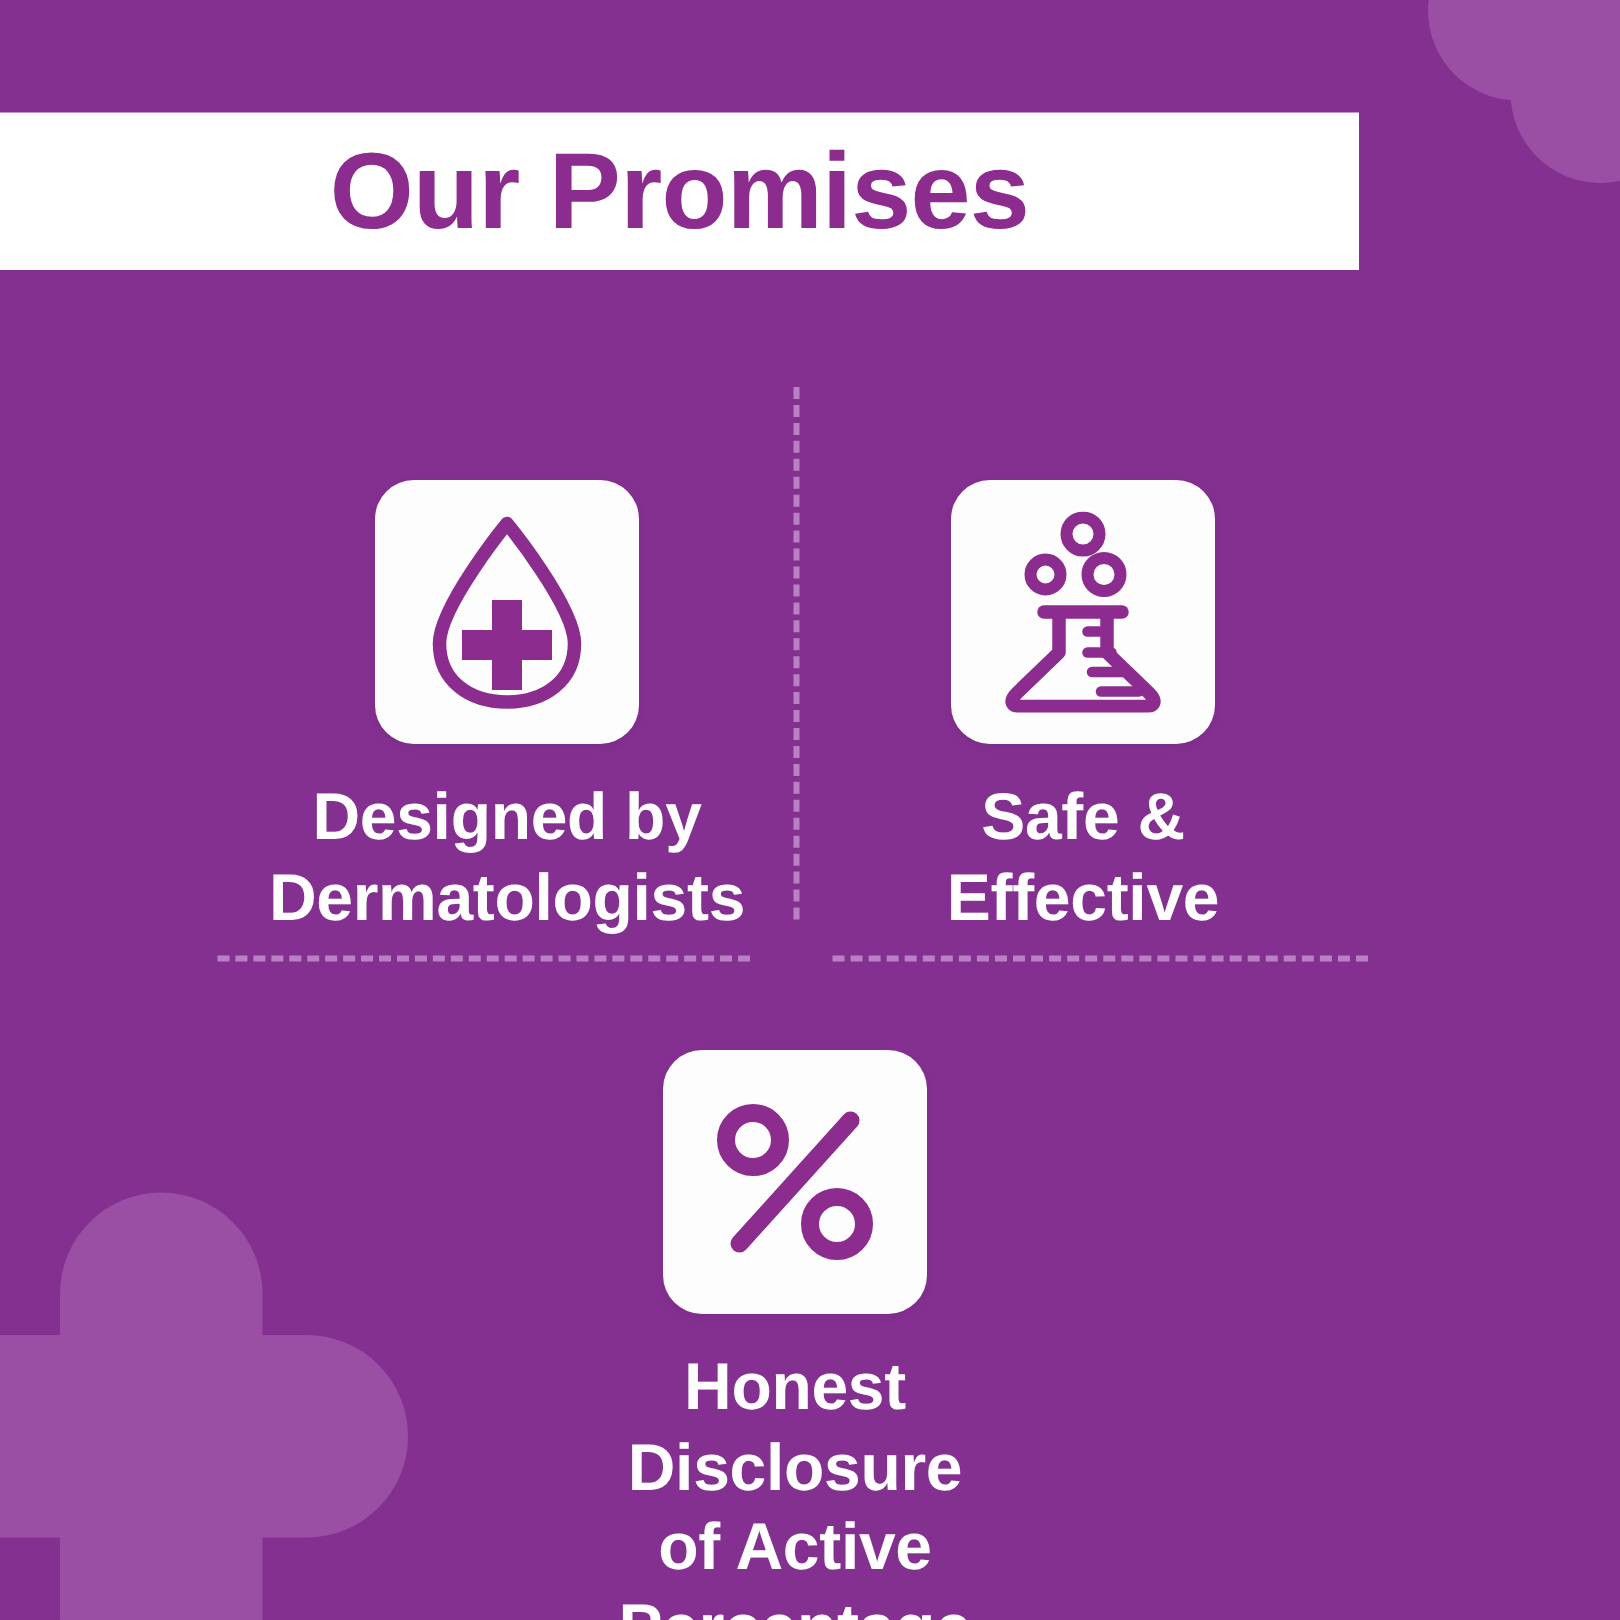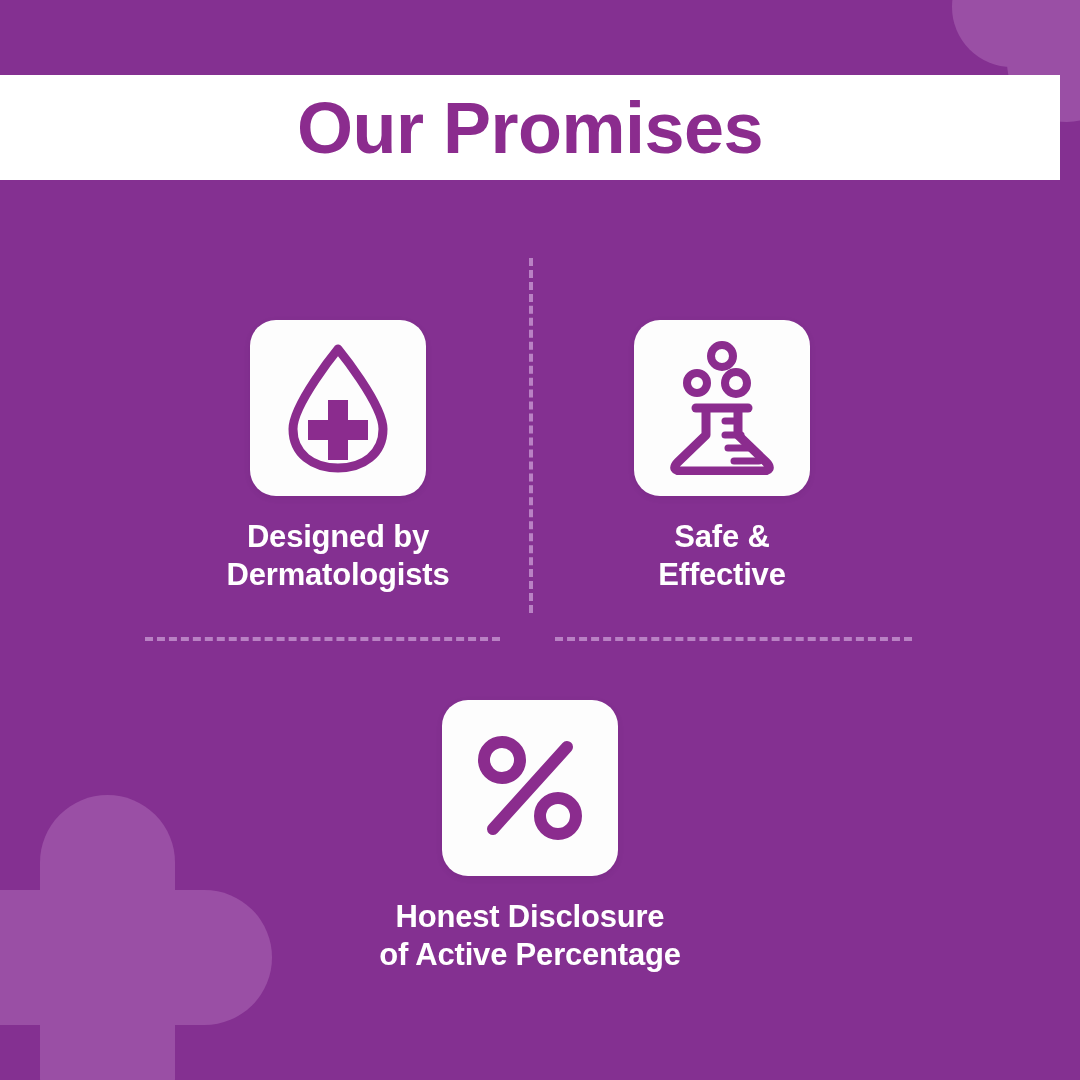--- a/index.html
+++ b/index.html
@@ -60,21 +60,21 @@
     left: 0; top: 95px;
     width: 350px; height: 135px;
     border-radius: 68px;
   }
 
   
   #header-band {
     position: absolute;
     left: 0;
     top: 75px;
-    width: 1060px;
+    width: 906px;
     height: 105px;
     background: #ffffff;
     display: flex;
     align-items: center;
     justify-content: center;
     z-index: 5;
   }
   #page-title {
     color: #8b2c8e;
     font-size: 72px;
@@ -111,21 +111,21 @@
     display: flex;
     align-items: center;
     justify-content: center;
     box-shadow: 0 2px 6px rgba(60,10,70,0.10);
   }
   .icon-tile svg { display: block; }
 
   .promise-label {
     margin-top: 22px;
     color: #ffffff;
-    font-size: 31px;
+    font-size: 44px;
     font-weight: bold;
     line-height: 1.22;
     text-align: center;
     letter-spacing: -0.2px;
     white-space: pre-line;
   }
 
   
   .divider-h {
     position: absolute;

